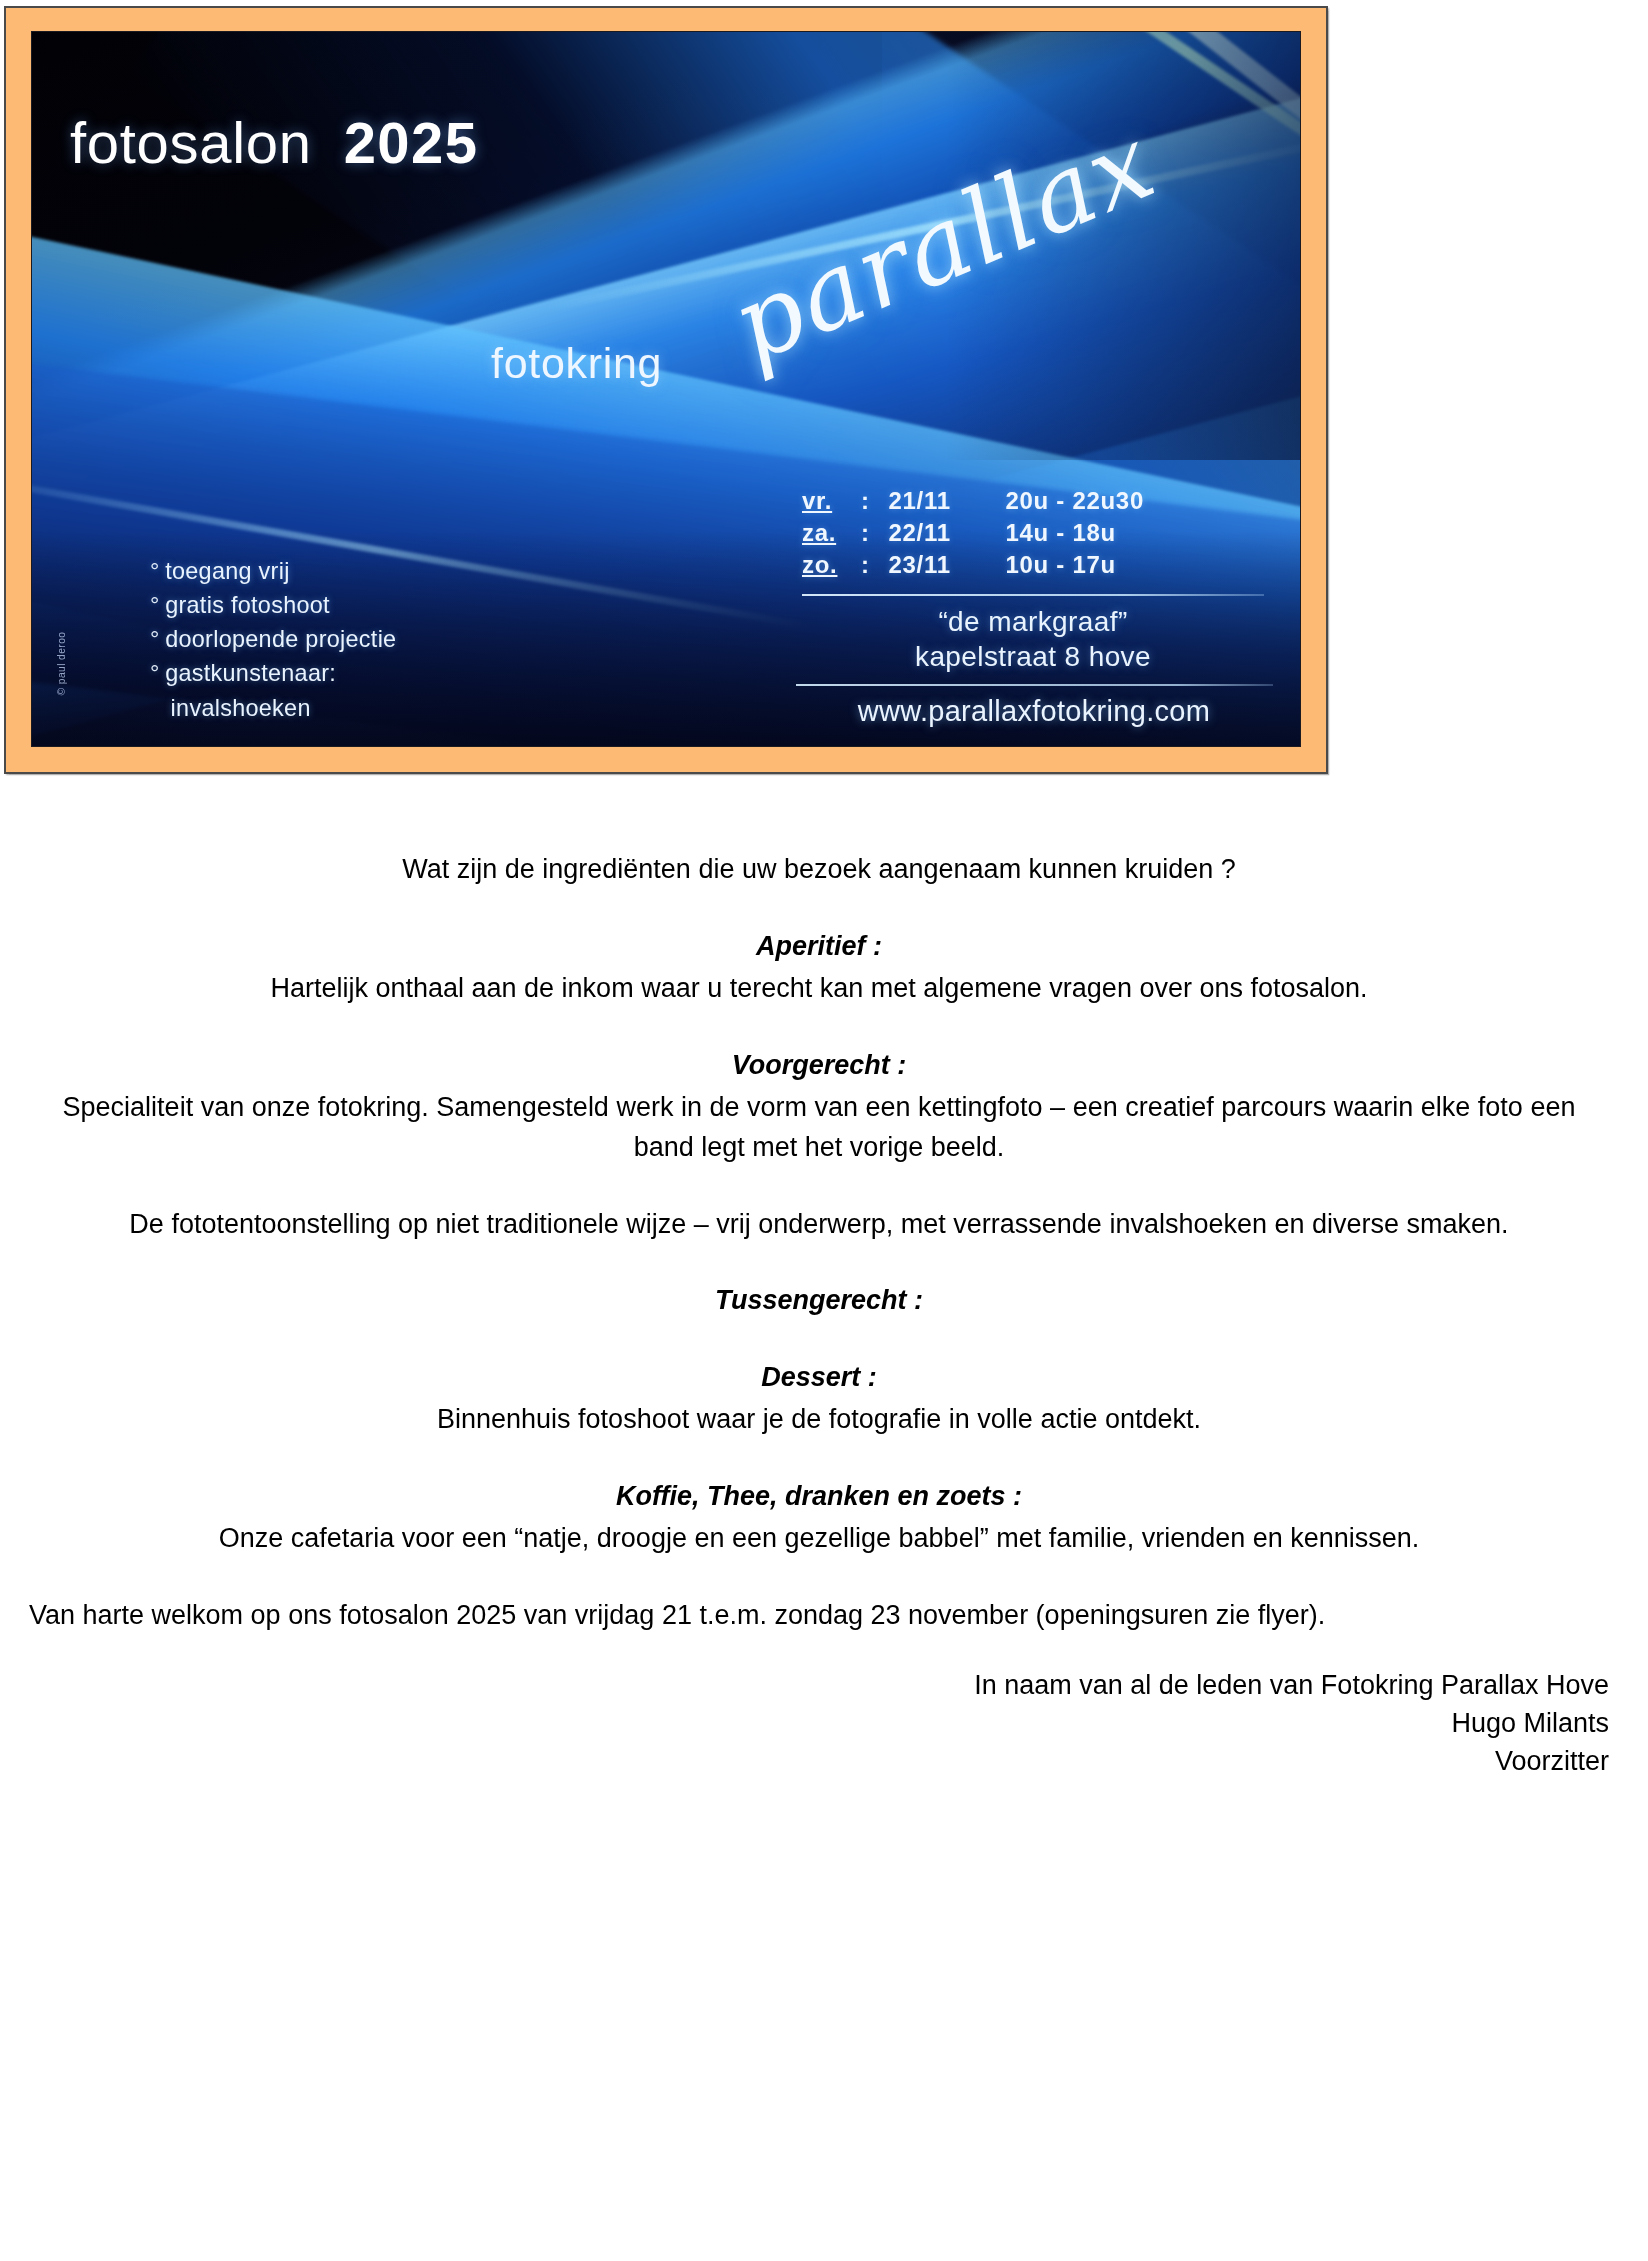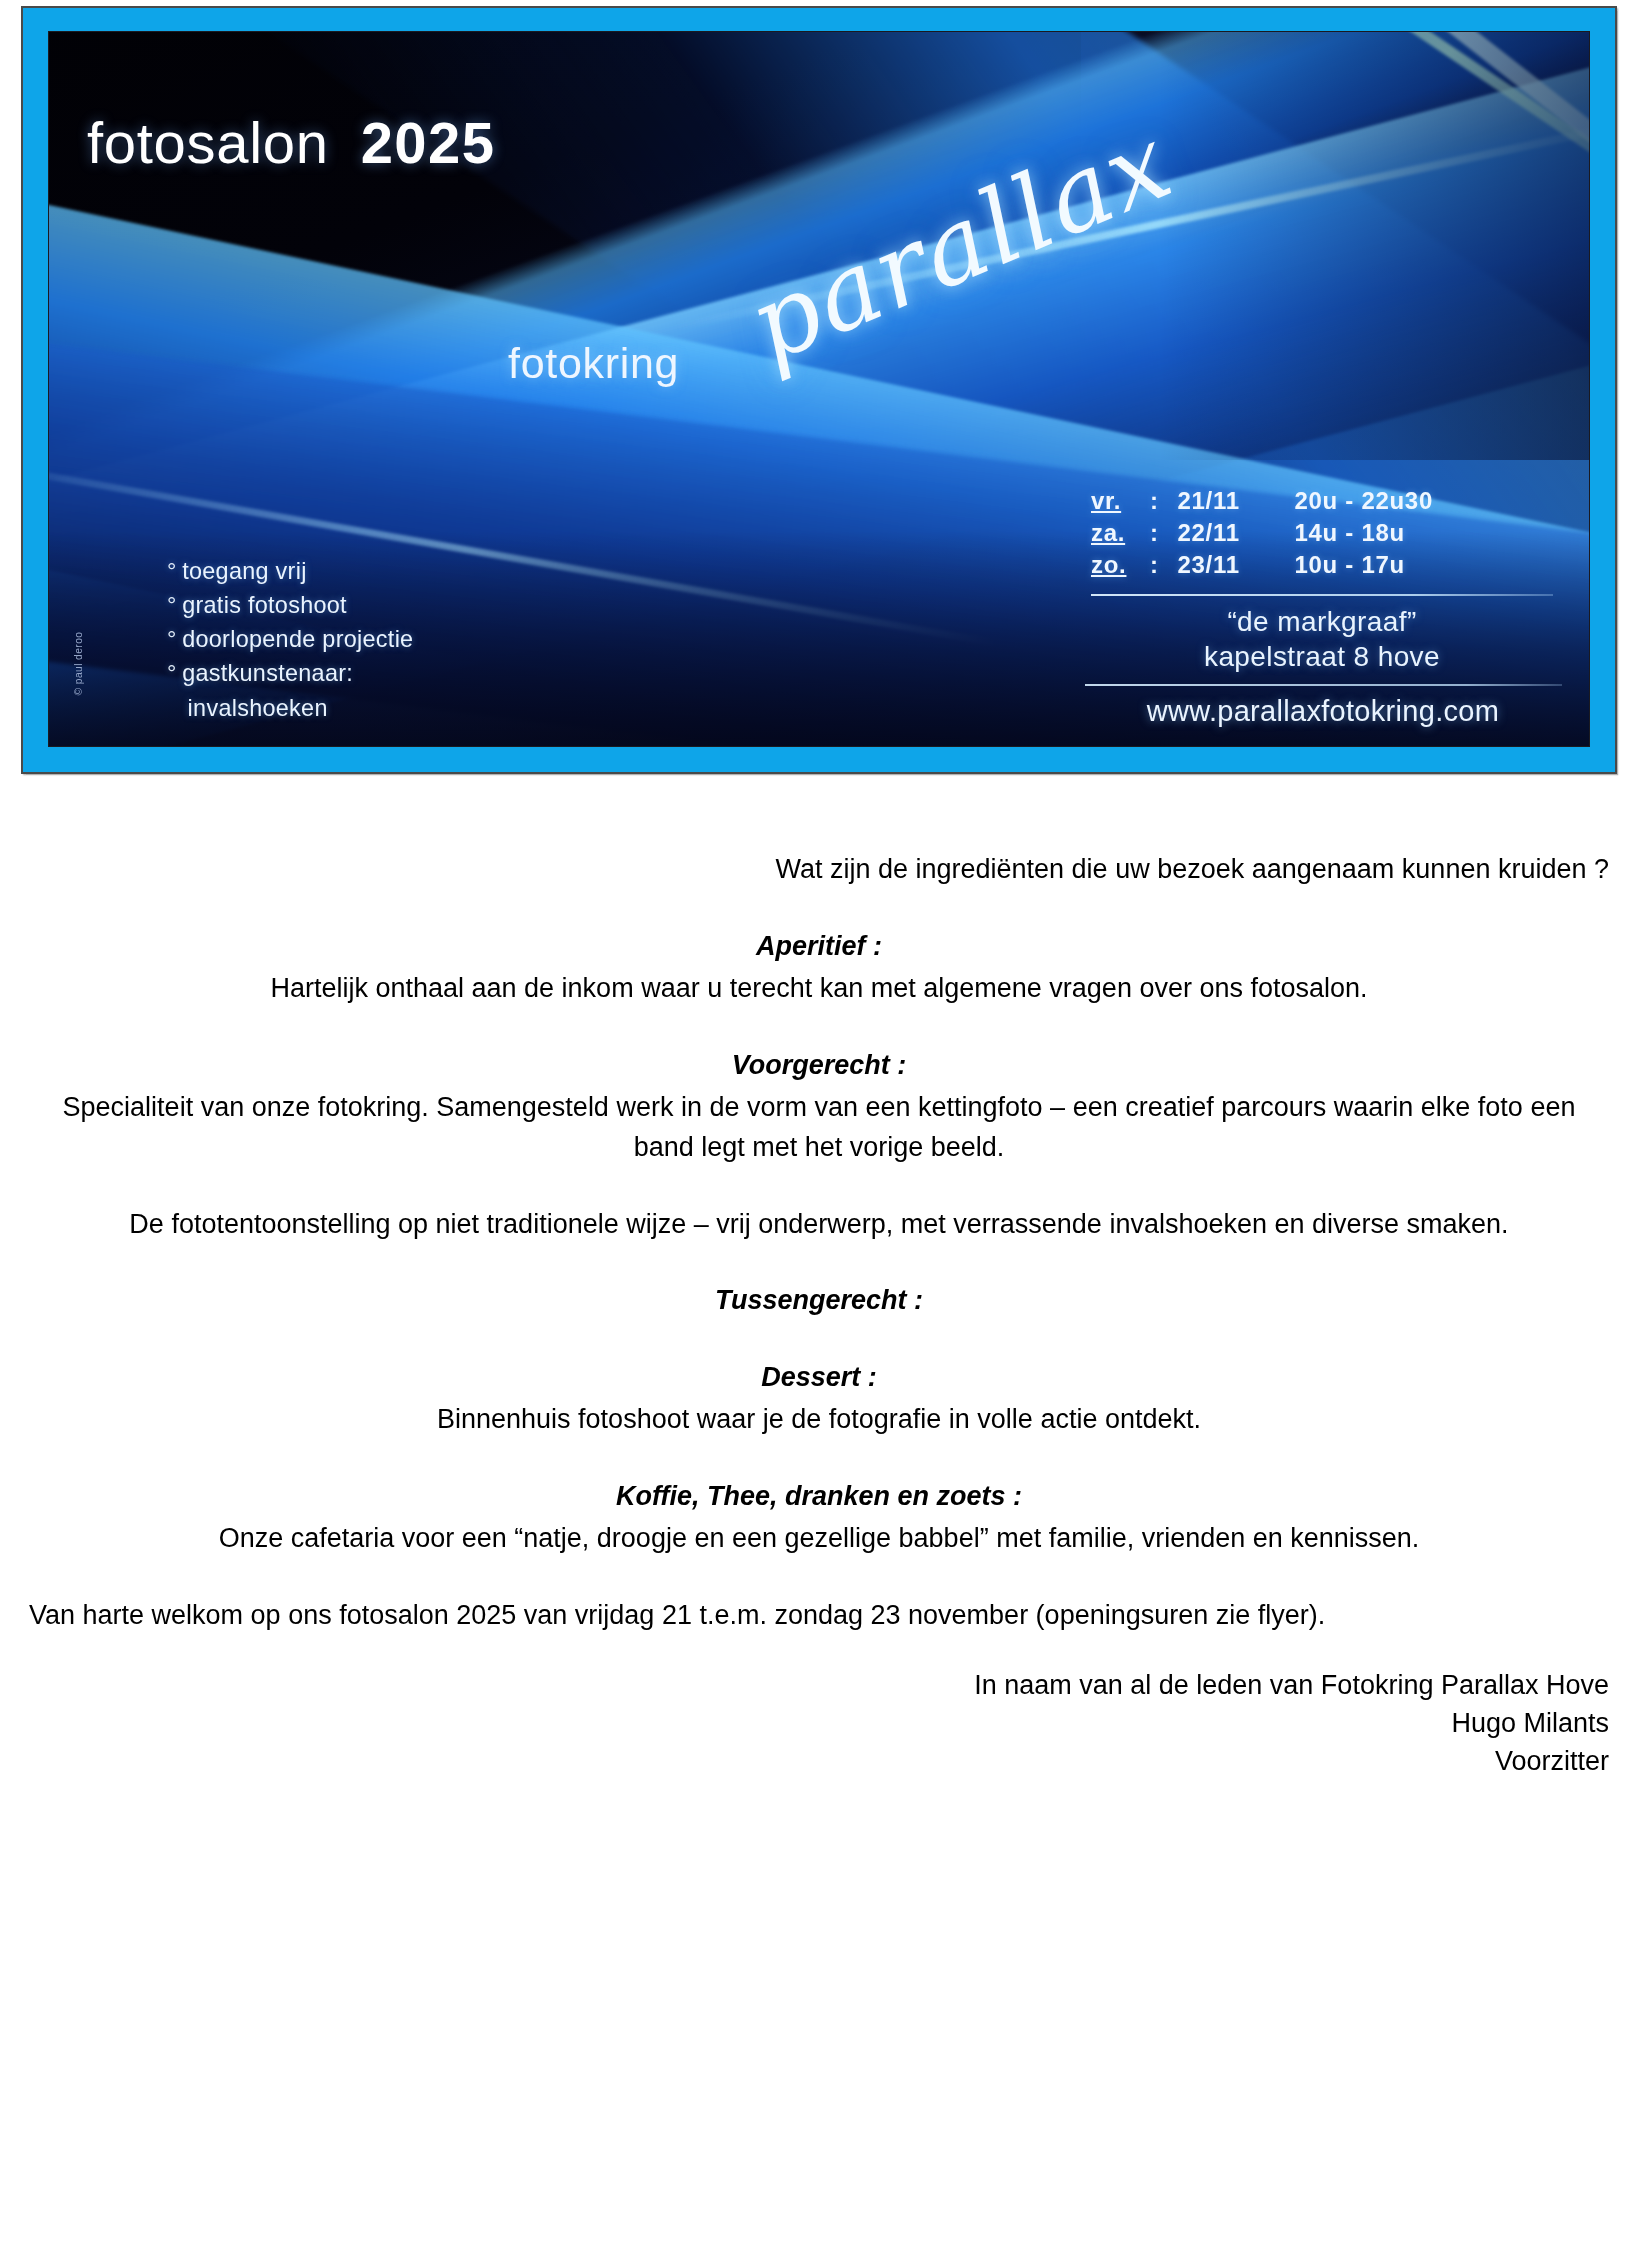--- a/index.html
+++ b/index.html
@@ -13,25 +13,25 @@
     width: 1649px;
     height: 2261px;
     font-family: "Liberation Sans", sans-serif;
     color: #000000;
     overflow: hidden;
   }
 
   
   .poster-frame {
     position: absolute;
-    left: 21px;
+    left: 4px;
     top: 5.5px;
-    width: 1596px;
+    width: 1324px;
     height: 768px;
-    background: #0ea5e9;
+    background: #fdba74;
     border: 2.1px solid #4a4a4a;
     box-shadow: 2.1px 2.1px 1.4px rgba(0,0,0,0.30);
     padding: 23.4px 25px 25px 25px;
   }
 
   
   .poster {
     position: relative;
     width: 100%;
     height: 100%;
@@ -294,21 +294,21 @@
   
   .letter {
     position: absolute;
     left: 29px;
     top: 850px;
     width: 1580px;
     font-size: 27px;
     line-height: 1.47;
   }
   .lead {
-    text-align: right;
+    text-align: center;
     margin: 0 0 37px 0;
   }
   .course { margin: 0 0 37px 0; }
   .course-title {
     text-align: center;
     font-weight: bold;
     font-style: italic;
     margin: 0 0 2.7px 0;
   }
   .course-body {

